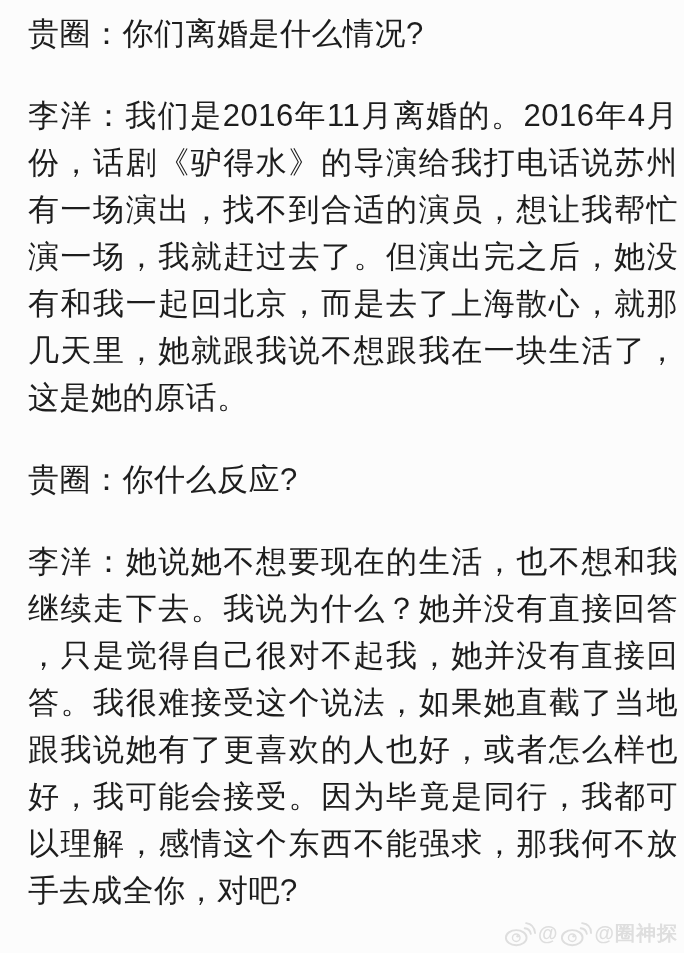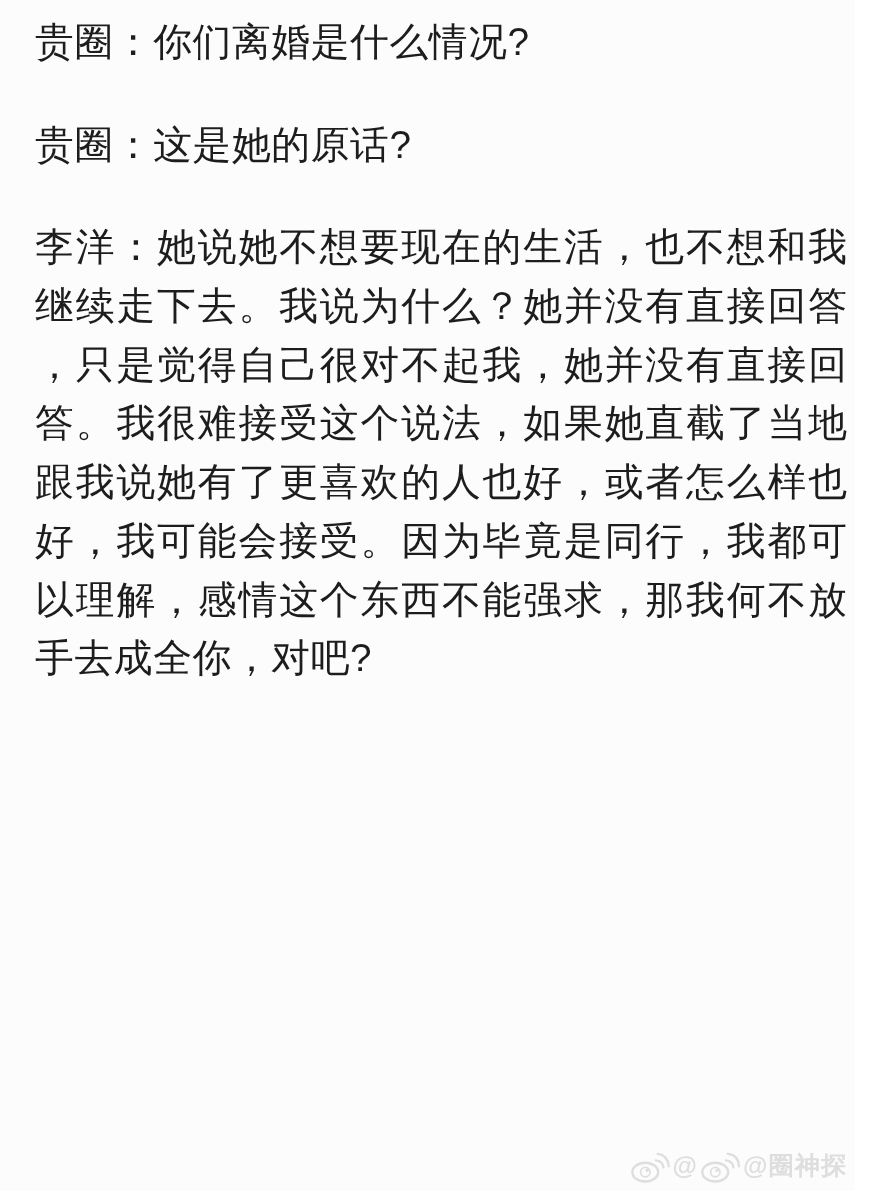--- a/index.html
+++ b/index.html
@@ -52,21 +52,22 @@
     letter-spacing: 1px;
   }
 </style>
 </head>
 <body>
 
 <div class="page">
 
   <div class="content">
     <p class="para">贵圈：你们离婚是什么情况?</p>
-    <p class="para">贵圈：这是她的原话?</p>
+    <p class="para">李洋：我们是2016年11月离婚的。2016年4月份，话剧《驴得水》的导演给我打电话说苏州有一场演出，找不到合适的演员，想让我帮忙演一场，我就赶过去了。但演出完之后，她没有和我一起回北京，而是去了上海散心，就那几天里，她就跟我说不想跟我在一块生活了，这是她的原话。</p>
+    <p class="para">贵圈：你什么反应?</p>
     <p class="para">李洋：她说她不想要现在的生活，也不想和我继续走下去。我说为什么？她并没有直接回答，只是觉得自己很对不起我，她并没有直接回答。我很难接受这个说法，如果她直截了当地跟我说她有了更喜欢的人也好，或者怎么样也好，我可能会接受。因为毕竟是同行，我都可以理解，感情这个东西不能强求，那我何不放手去成全你，对吧?</p>
   </div>
 
   <div class="watermark">
     <span>
       <svg width="32" height="30" viewBox="0 0 34 30" fill="none">
         <ellipse cx="13" cy="20" rx="11" ry="8" stroke="#dedede" stroke-width="2"></ellipse>
         <circle cx="13" cy="20" r="4" stroke="#dedede" stroke-width="1.5"></circle>
         <circle cx="14.5" cy="18.5" r="1.4" fill="#dedede"></circle>
         <path d="M22 10 q5.5 0.5 6.5 6" stroke="#dedede" stroke-width="2" stroke-linecap="round"></path>

